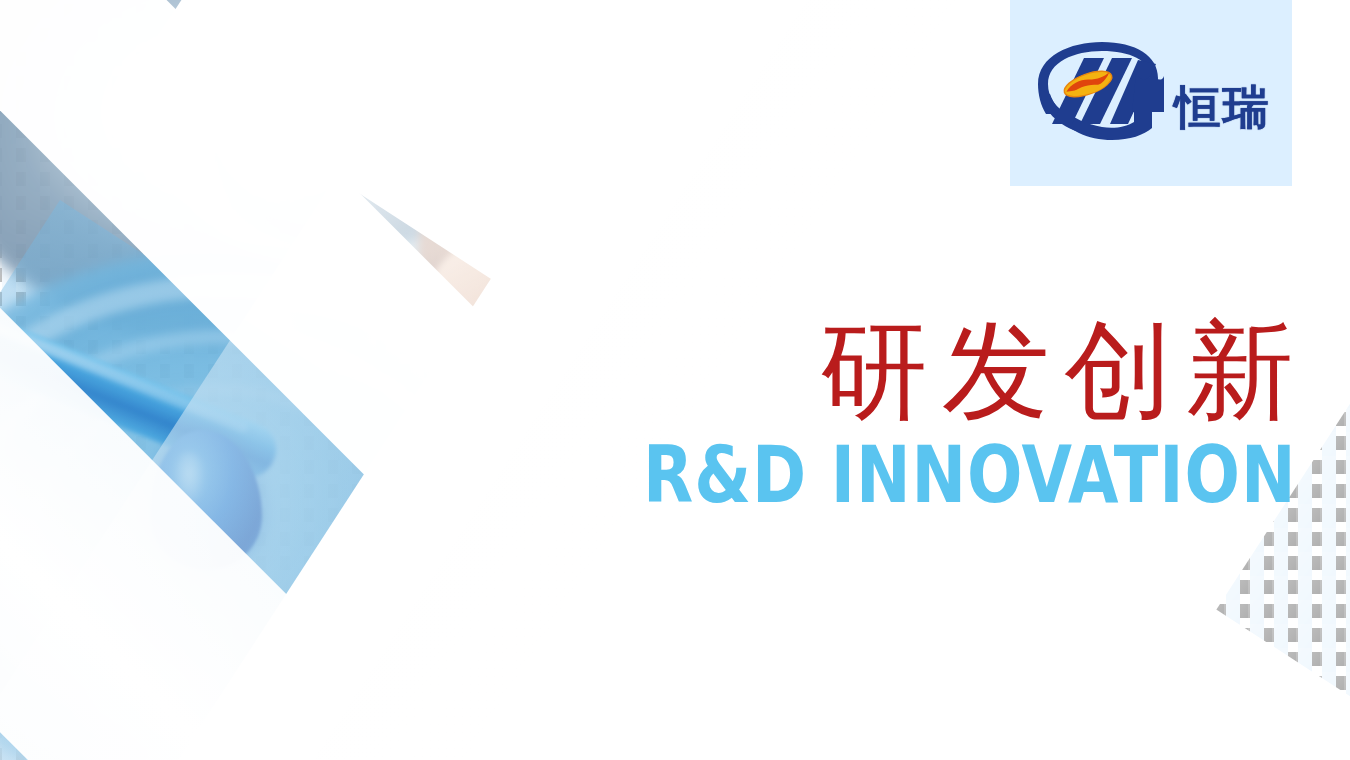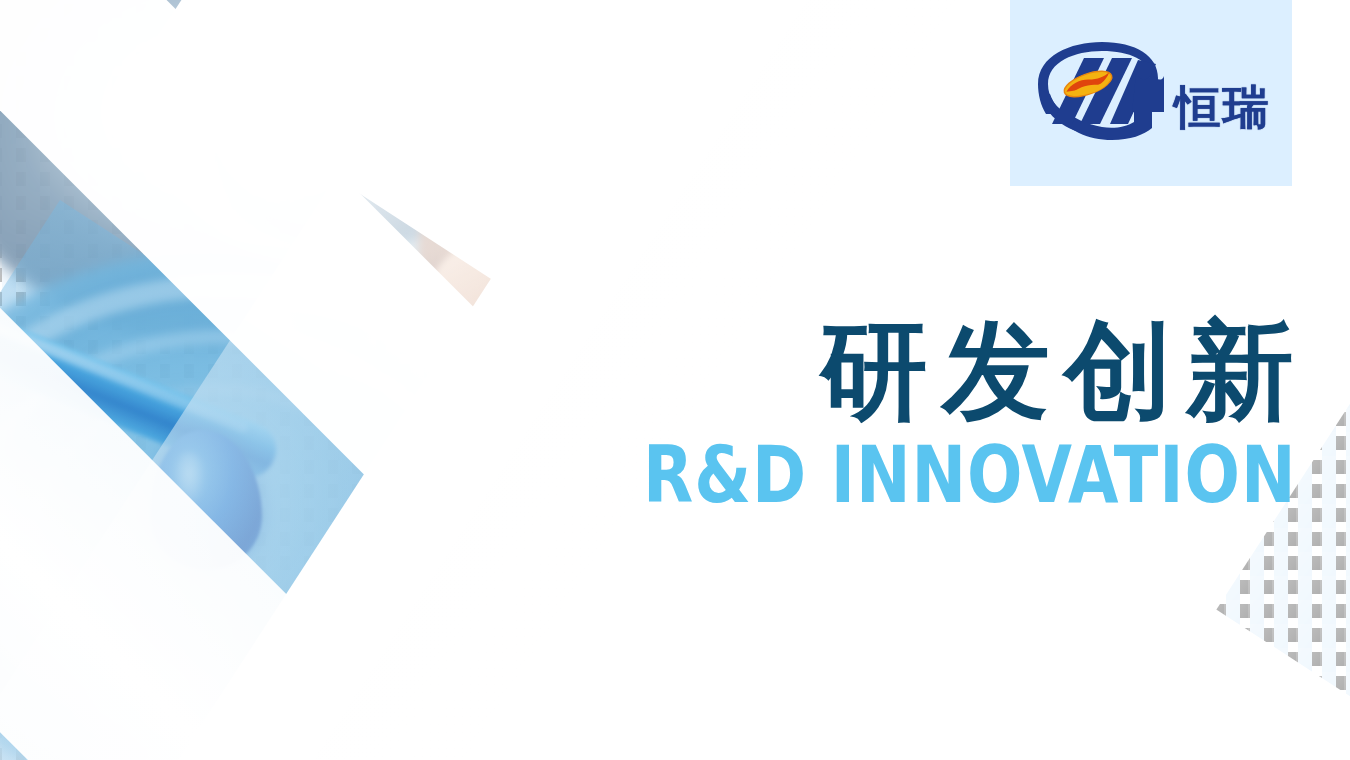--- a/index.html
+++ b/index.html
@@ -304,21 +304,21 @@
     text-shadow:0 0 1px #1f3d8f;
   }
 
   
   .headline {
     position:absolute; right:56px; top:316px;
     text-align:right; width:700px;
   }
   .headline-cn {
     font-family:"DejaVu Sans", sans-serif;
-    font-size:108px; font-weight:700; color:#0c4a6e;
+    font-size:108px; font-weight:400; color:#b91c1c;
     letter-spacing:14px; line-height:1.02;
     margin-right:-14px;
     white-space:nowrap;
   }
   .headline-en {
     font-family:"DejaVu Sans Condensed","Liberation Sans Narrow","Liberation Sans", sans-serif;
     font-size:78px; font-weight:700; color:#5ac4f0;
     letter-spacing:1px; line-height:1;
     margin-top:10px;
     transform:scaleX(.93); transform-origin:right center;

